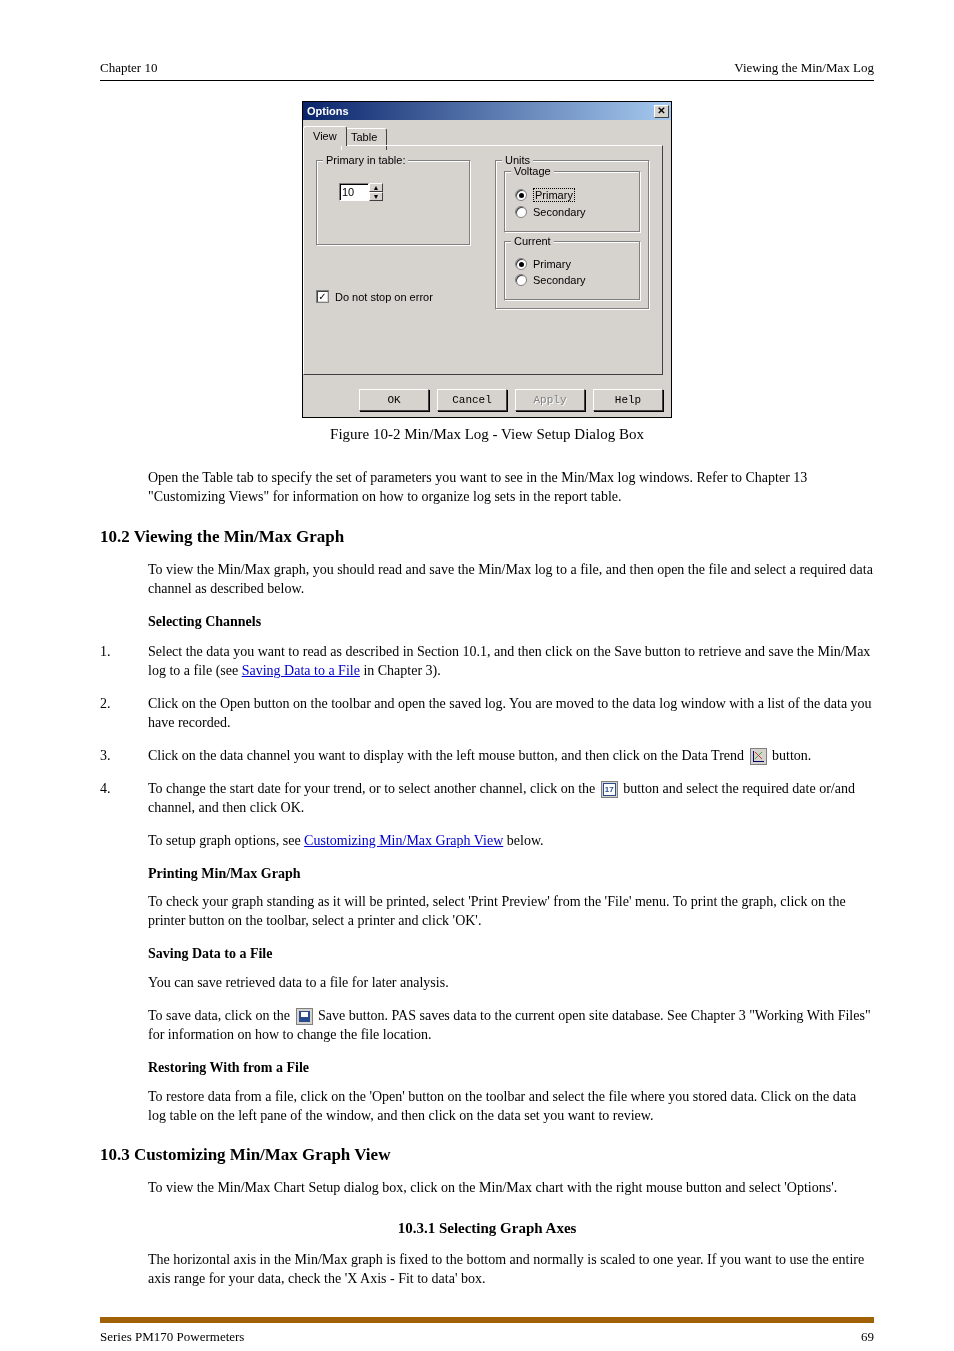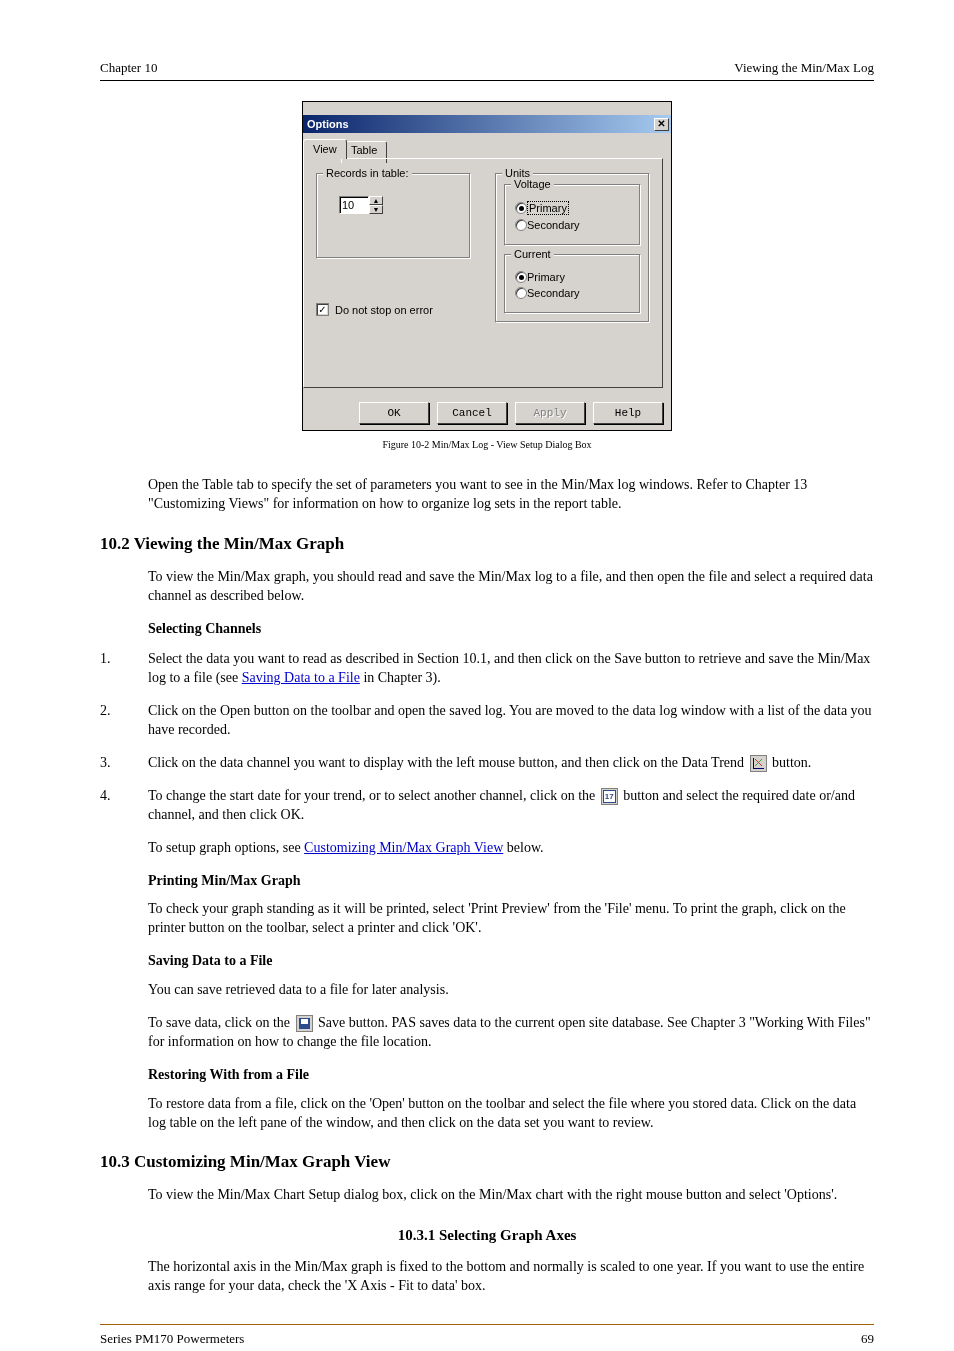--- a/index.html
+++ b/index.html
@@ -40,21 +40,20 @@
   }
   .titlebar {
     height: 18px;
     background: linear-gradient(to right, #0a246a, #a6caf0);
     color: #fff;
     display: flex;
     align-items: center;
     justify-content: space-between;
     padding: 0 2px 0 4px;
     font-weight: bold;
-    margin-top: 13px;
   }
   .titlebar-text { font-size: 11px; }
   .closebtn {
     width: 15px; height: 13px;
     background: #d6d3ce;
     border: 1px solid #fff;
     border-right-color: #404040;
     border-bottom-color: #404040;
     color:#000;
     display:flex;align-items:center;justify-content:center;
@@ -151,21 +150,21 @@
     display:flex;align-items:center;gap:6px;
     margin-top: 44px;
   }
   .chkbox {
     width:13px;height:13px;background:#fff;
     border:1px solid #808080;
     box-shadow: inset 1px 1px 0 #404040, inset -1px -1px 0 #d6d3ce;
     display:flex;align-items:center;justify-content:center;
     font-size:10px;line-height:1;
   }
-  .radio-row{display:flex;align-items:center;margin:4px 0;}
+  .radio-row{display:flex;align-items:center;gap:6px;margin:4px 0;}
   .radio{
     width:12px;height:12px;border-radius:50%;
     background:#fff;
     border:1px solid #808080;
     box-shadow: inset 1px 1px 0 #404040;
     display:flex;align-items:center;justify-content:center;
   }
   .radio.sel::after{
     content:"";width:5px;height:5px;border-radius:50%;background:#000;
   }
@@ -179,21 +178,21 @@
     width:70px;height:22px;
     background:#d6d3ce;
     border:1px solid #fff;
     border-right-color:#404040;border-bottom-color:#404040;
     box-shadow: 1px 1px 0 #000;
     display:flex;align-items:center;justify-content:center;
   }
   .btn.disabled{color:#808080;text-shadow:1px 1px 0 #fff;}
   .caption{
     text-align:center;
-    font-size:10px;
+    font-size:15px;
     margin-bottom: 26px;
   }
   
   h2.numbered {
     font-size: 17px; font-weight: bold;
     margin: 20px 0 14px 0;
   }
   p { margin: 0 0 14px 0; line-height: 1.35; }
   .indent-block { padding-left: 48px; }
   ol.steps { list-style: none; padding: 0; margin: 0; }
@@ -227,21 +226,21 @@
   }
   .icon-save::before{
     content:"";position:absolute;left:2px;top:2px;right:2px;bottom:2px;
     background:#2a4b8d;
   }
   .icon-save::after{
     content:"";position:absolute;left:4px;top:3px;right:4px;height:5px;
     background:#fff;
   }
   a.link{color:#0000cc;text-decoration:underline;}
-  .bottom-rule{border-top:1px solid #a16207;margin-top:28px;padding-top:6px;}
+  .bottom-rule{border-top:6px solid #a16207;margin-top:28px;padding-top:6px;}
   .footer-row{display:flex;justify-content:space-between;font-size:13px;}
   h3.subnum{font-size:15px;font-weight:bold;margin:22px 0 14px 0;text-align:center;}
 </style>
 </head>
 <body>
 
 <div class="page">
   <div class="header-row">
     <span>Chapter 10</span>
     <span>Viewing the Min/Max Log</span>
@@ -256,21 +255,21 @@
       </div>
       <div class="dialog-body">
         <div class="tabrow">
           <div class="tab active" style="left:0">View</div>
           <div class="tab inactive" style="left:38px">Table</div>
         </div>
         <div class="tabpanel">
           <div class="flexrow">
             <div class="col">
               <div class="grp" style="height:86px;">
-                <span class="grp-legend">Records in table:</span>
+                <span class="grp-legend">Primary in table:</span>
                 <div class="spinner">
                   <input type="text" value="10" style="">
                   <div class="spin-btns">
                     <div>▲</div>
                     <div>▼</div>
                   </div>
                 </div>
               </div>
               <div class="chk">
                 <div class="chkbox">✓</div>

